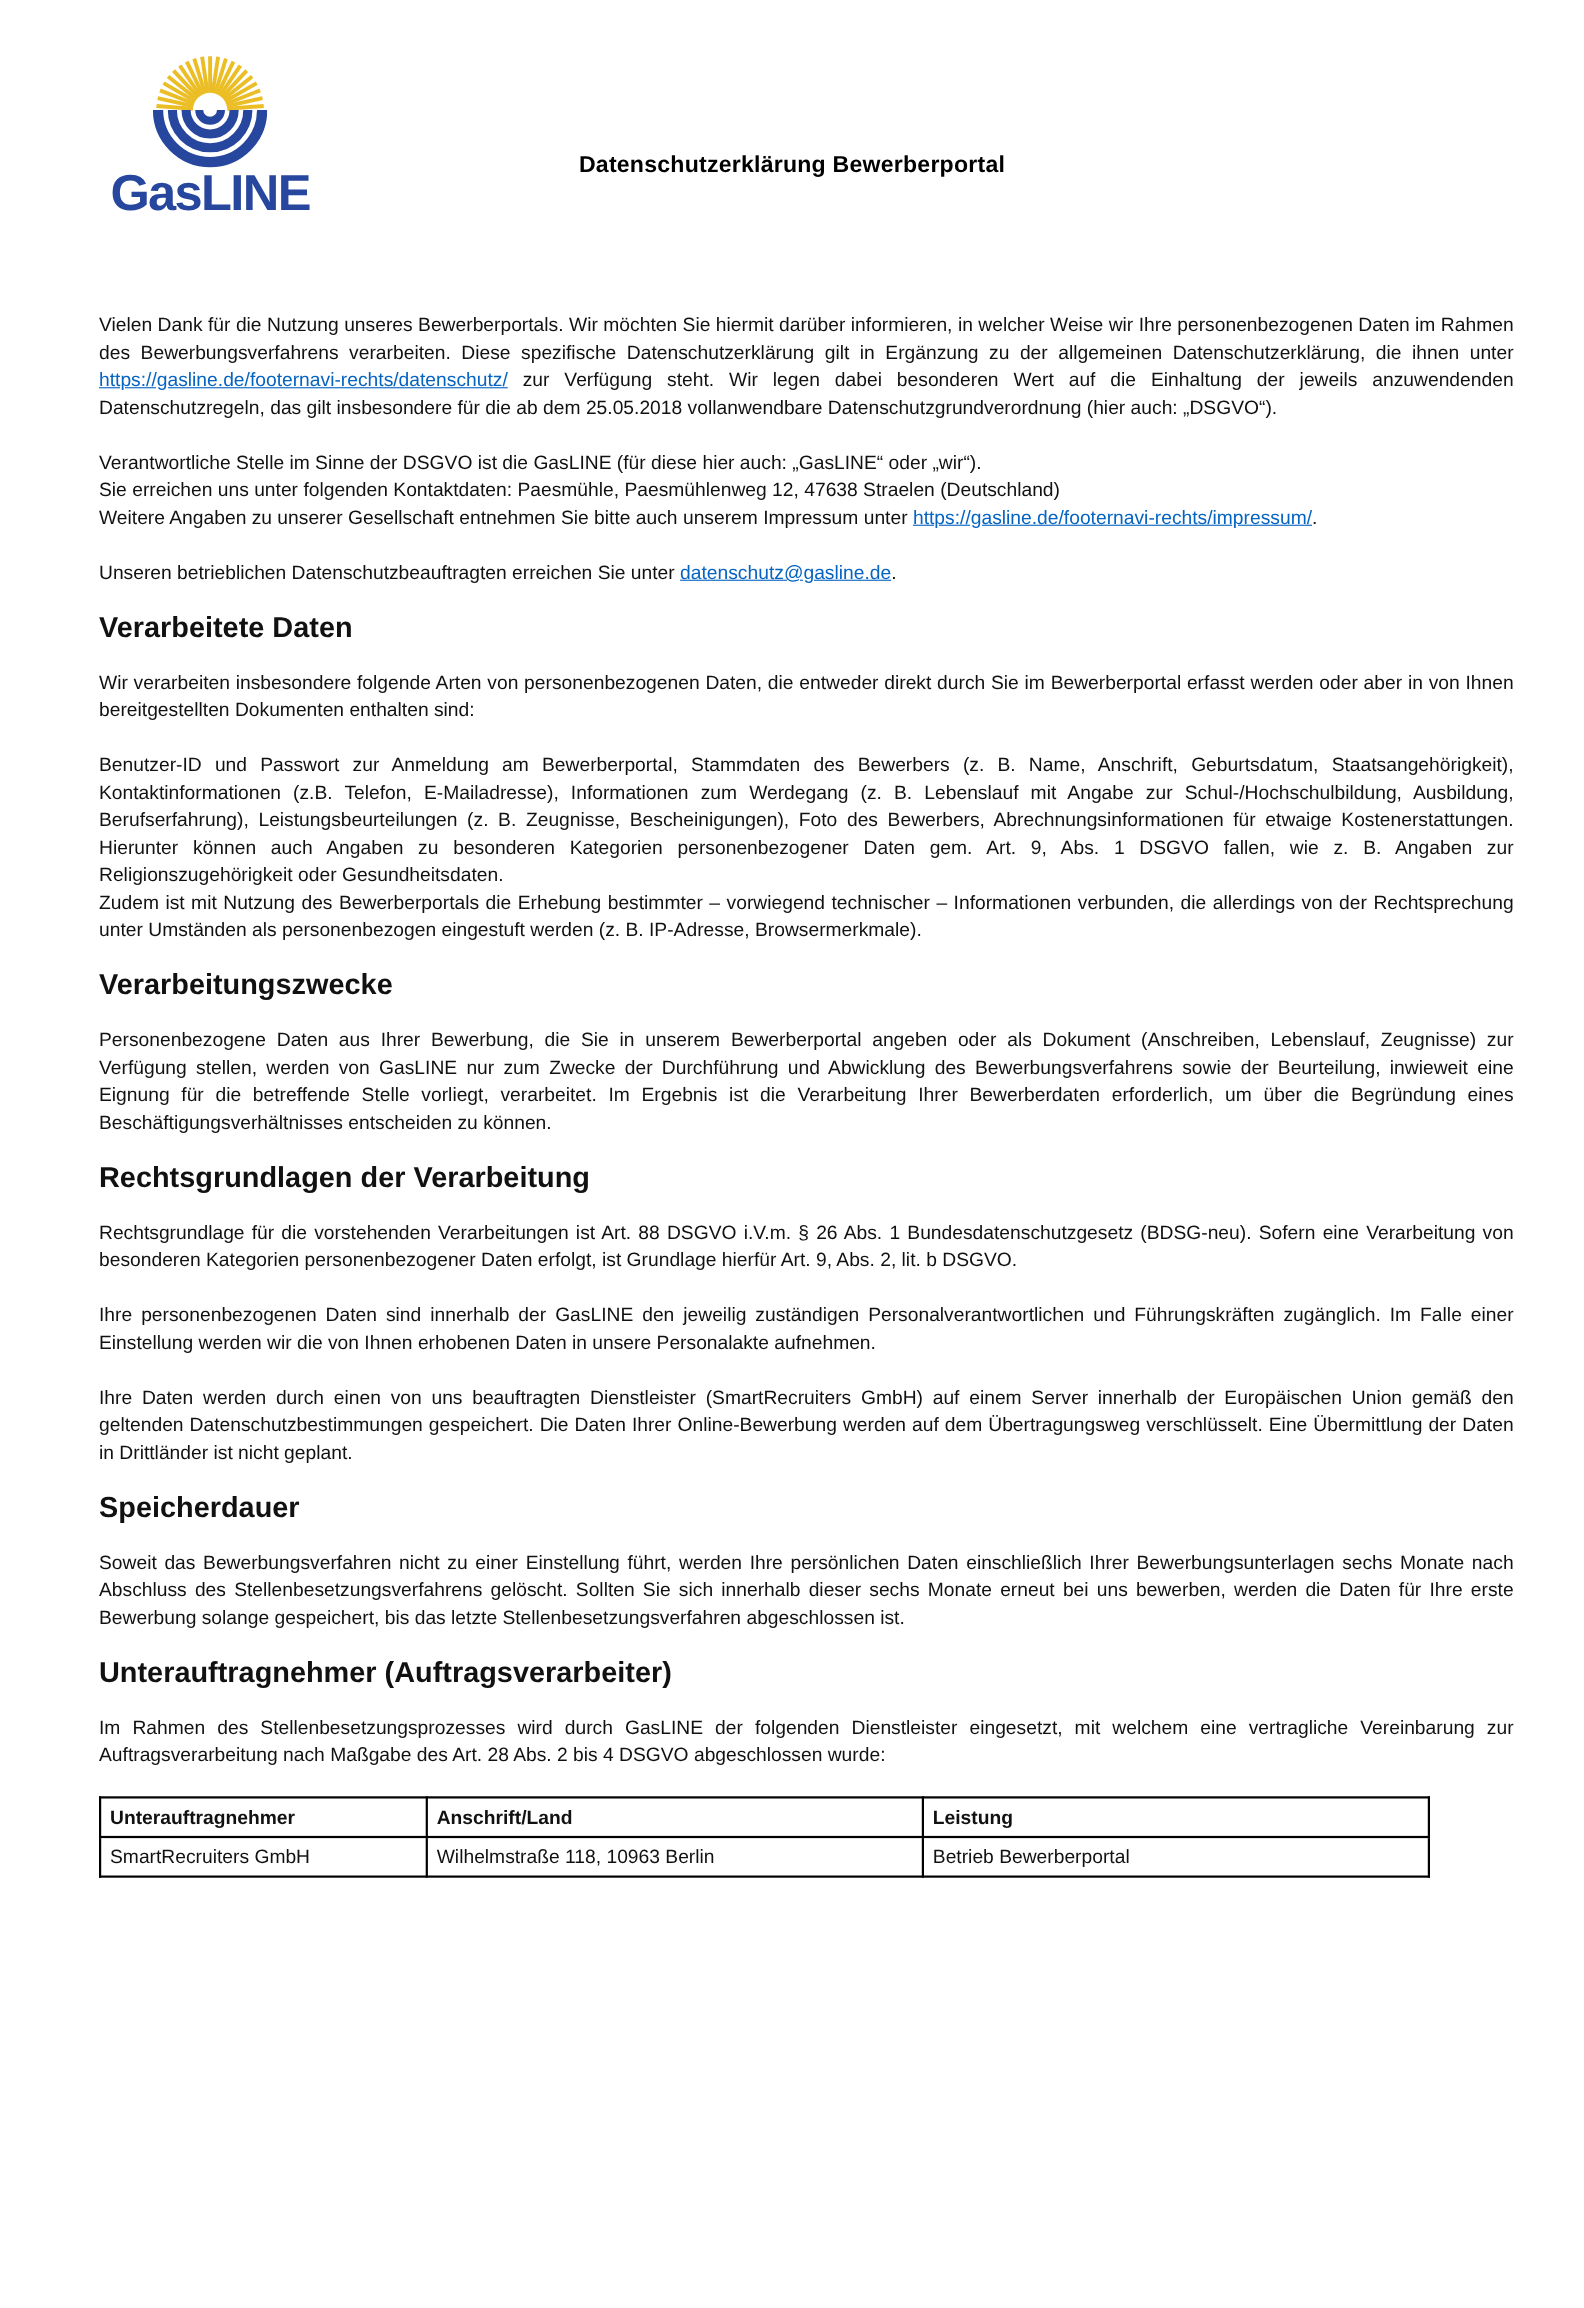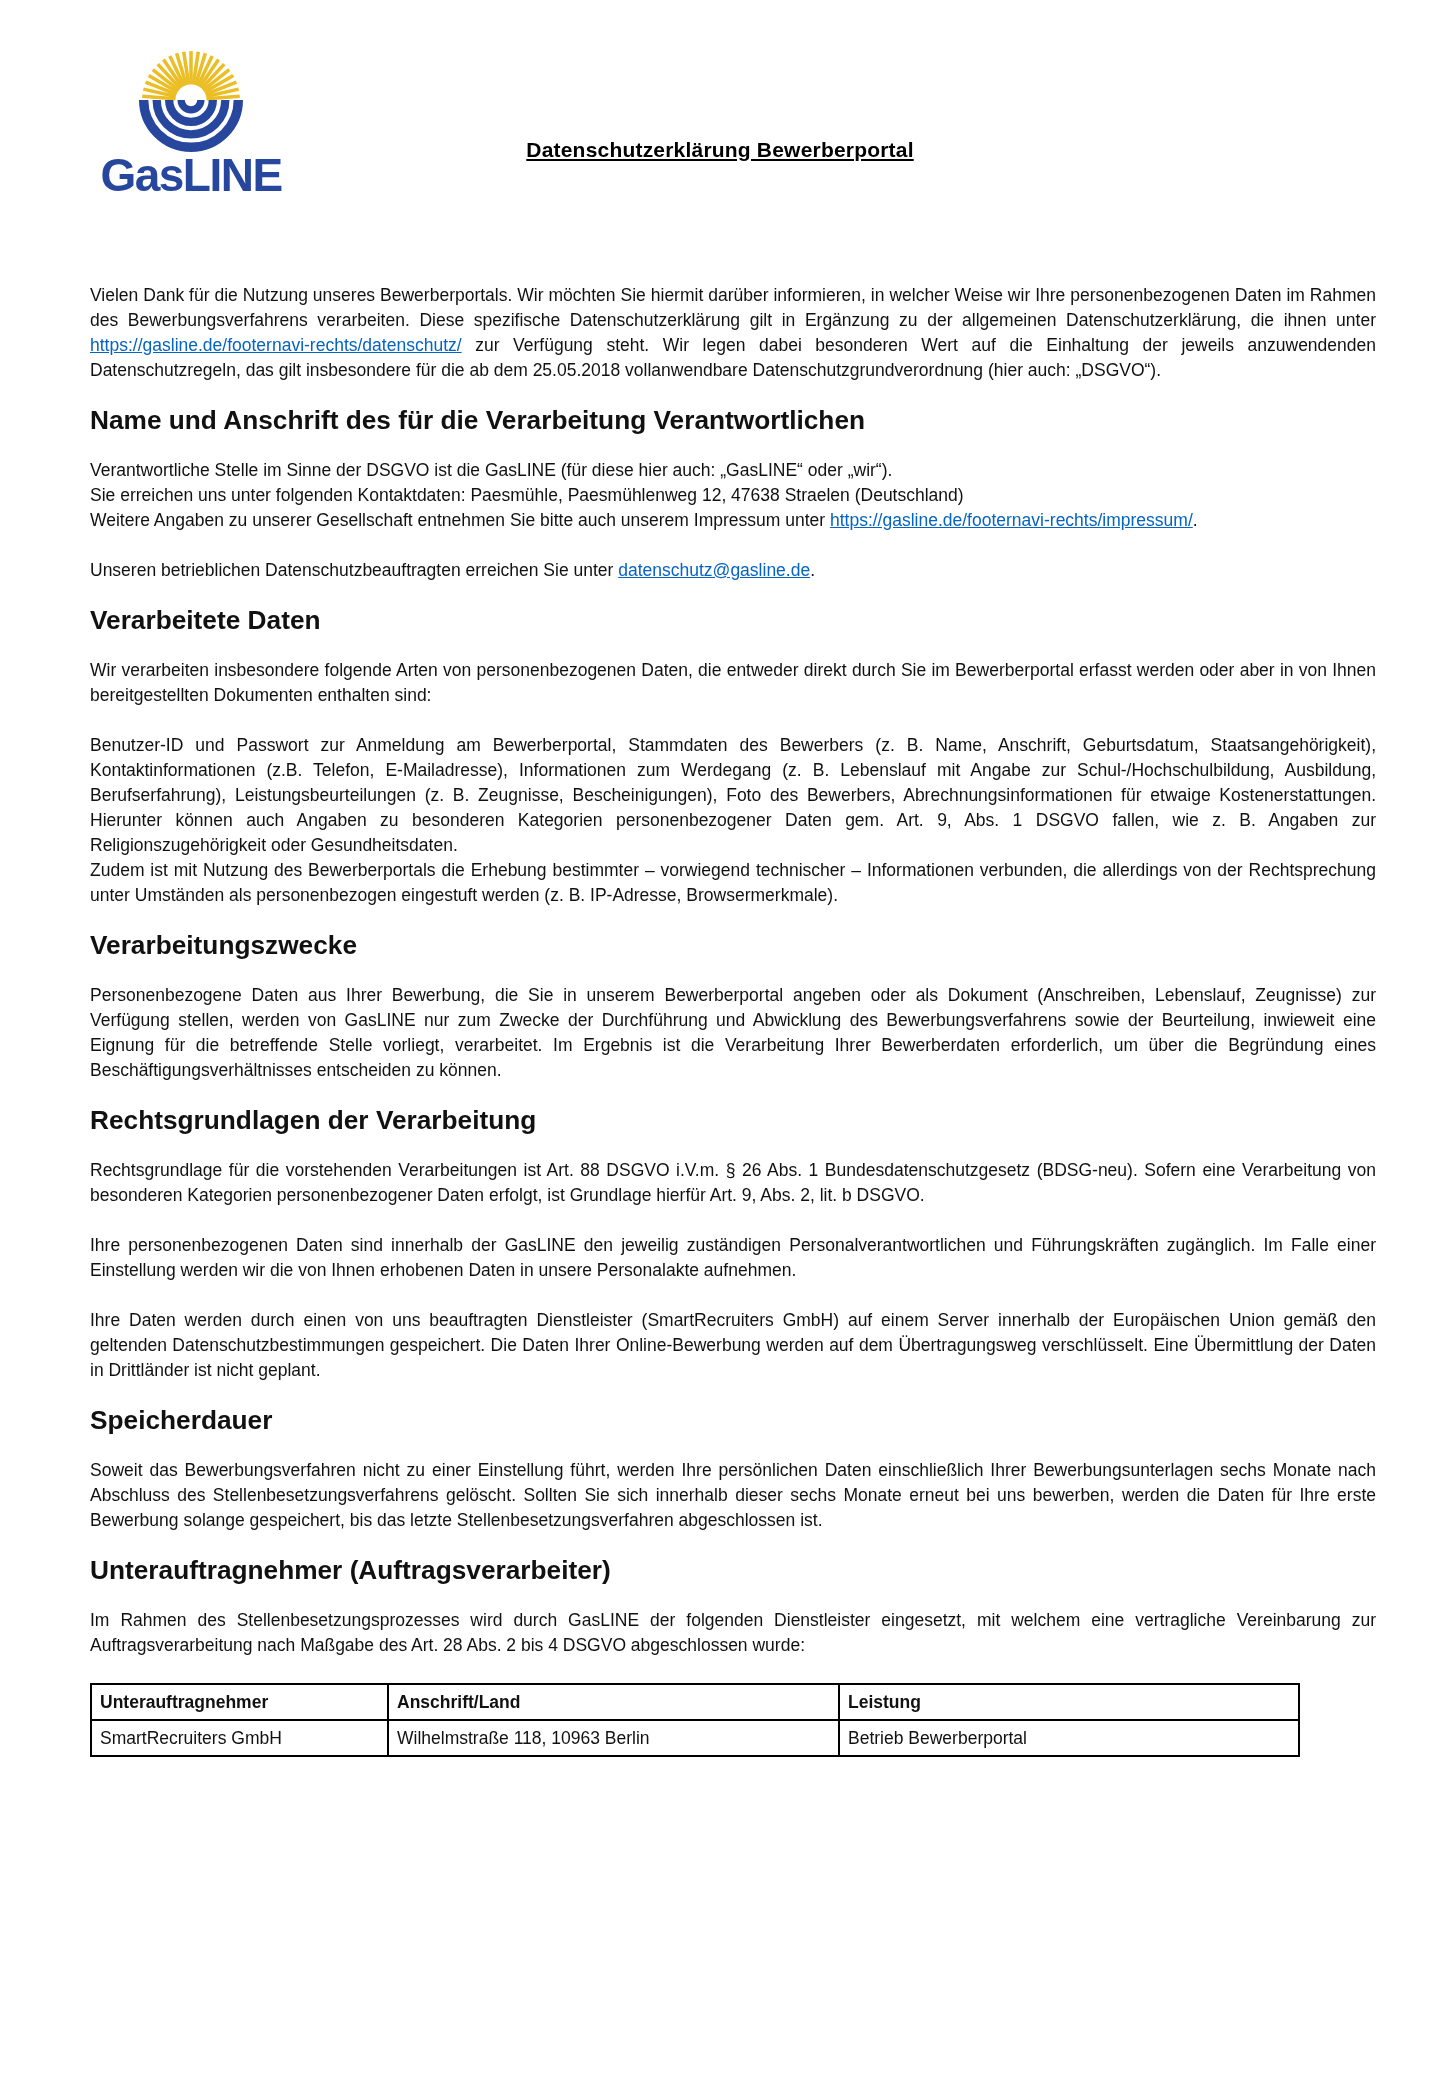--- a/index.html
+++ b/index.html
@@ -38,21 +38,20 @@
   }
   .doc-title{
     position:absolute;
     left:0;right:0;
     top:138px;
     text-align:center;
     font-size:21px;
     font-weight:700;
     letter-spacing:0.2px;
     color:#000;
-    text-decoration:underline;
   }
   .content{
     position:absolute;
     left:90px;
     top:283px;
     width:1286px;
     font-size:17.5px;
     line-height:25px;
     text-align:justify;
   }
@@ -115,21 +114,20 @@
       </svg>
       <div class="wordmark">GasLINE</div>
     </div>
     <div class="doc-title">Datenschutzerklärung Bewerberportal</div>
   </header>
 
   <main class="content">
 
     <p class="block">Vielen Dank für die Nutzung unseres Bewerberportals. Wir möchten Sie hiermit darüber informieren, in welcher Weise wir Ihre personenbezogenen Daten im Rahmen des Bewerbungsverfahrens verarbeiten. Diese spezifische Datenschutzerklärung gilt in Ergänzung zu der allgemeinen Datenschutzerklärung, die ihnen unter <a href="#" class="doclink">https://gasline.de/footernavi-rechts/datenschutz/</a> zur Verfügung steht. Wir legen dabei besonderen Wert auf die Einhaltung der jeweils anzuwendenden Datenschutzregeln, das gilt insbesondere für die ab dem 25.05.2018 vollanwendbare Datenschutzgrundverordnung (hier auch: „DSGVO“).</p>
 
-    <h2 class="block h">Name und Anschrift des für die Verarbeitung Verantwortlichen</h2>
     <p class="block">Verantwortliche Stelle im Sinne der DSGVO ist die GasLINE (für diese hier auch: „GasLINE“ oder „wir“).<br>Sie erreichen uns unter folgenden Kontaktdaten: Paesmühle, Paesmühlenweg 12, 47638 Straelen (Deutschland)<br>Weitere Angaben zu unserer Gesellschaft entnehmen Sie bitte auch unserem Impressum unter <a href="#" class="doclink">https://gasline.de/footernavi-rechts/impressum/</a>.</p>
 
     <p class="block">Unseren betrieblichen Datenschutzbeauftragten erreichen Sie unter <a href="#" class="doclink">datenschutz@gasline.de</a>.</p>
 
     <h2 class="block h">Verarbeitete Daten</h2>
     <p class="block">Wir verarbeiten insbesondere folgende Arten von personenbezogenen Daten, die entweder direkt durch Sie im Bewerberportal erfasst werden oder aber in von Ihnen bereitgestellten Dokumenten enthalten sind:</p>
     <p class="block">Benutzer-ID und Passwort zur Anmeldung am Bewerberportal, Stammdaten des Bewerbers (z. B. Name, Anschrift, Geburtsdatum, Staatsangehörigkeit), Kontaktinformationen (z.B. Telefon, E-Mailadresse), Informationen zum Werdegang (z. B. Lebenslauf mit Angabe zur Schul-/Hochschulbildung, Ausbildung, Berufserfahrung), Leistungsbeurteilungen (z. B. Zeugnisse, Bescheinigungen), Foto des Bewerbers, Abrechnungsinformationen für etwaige Kostenerstattungen. Hierunter können auch Angaben zu besonderen Kategorien personenbezogener Daten gem. Art. 9, Abs. 1 DSGVO fallen, wie z. B. Angaben zur Religionszugehörigkeit oder Gesundheitsdaten.<br>Zudem ist mit Nutzung des Bewerberportals die Erhebung bestimmter – vorwiegend technischer – Informationen verbunden, die allerdings von der Rechtsprechung unter Umständen als personenbezogen eingestuft werden (z. B. IP-Adresse, Browsermerkmale).</p>
 
     <h2 class="block h">Verarbeitungszwecke</h2>
     <p class="block">Personenbezogene Daten aus Ihrer Bewerbung, die Sie in unserem Bewerberportal angeben oder als Dokument (Anschreiben, Lebenslauf, Zeugnisse) zur Verfügung stellen, werden von GasLINE nur zum Zwecke der Durchführung und Abwicklung des Bewerbungsverfahrens sowie der Beurteilung, inwieweit eine Eignung für die betreffende Stelle vorliegt, verarbeitet. Im Ergebnis ist die Verarbeitung Ihrer Bewerberdaten erforderlich, um über die Begründung eines Beschäftigungsverhältnisses entscheiden zu können.</p>

